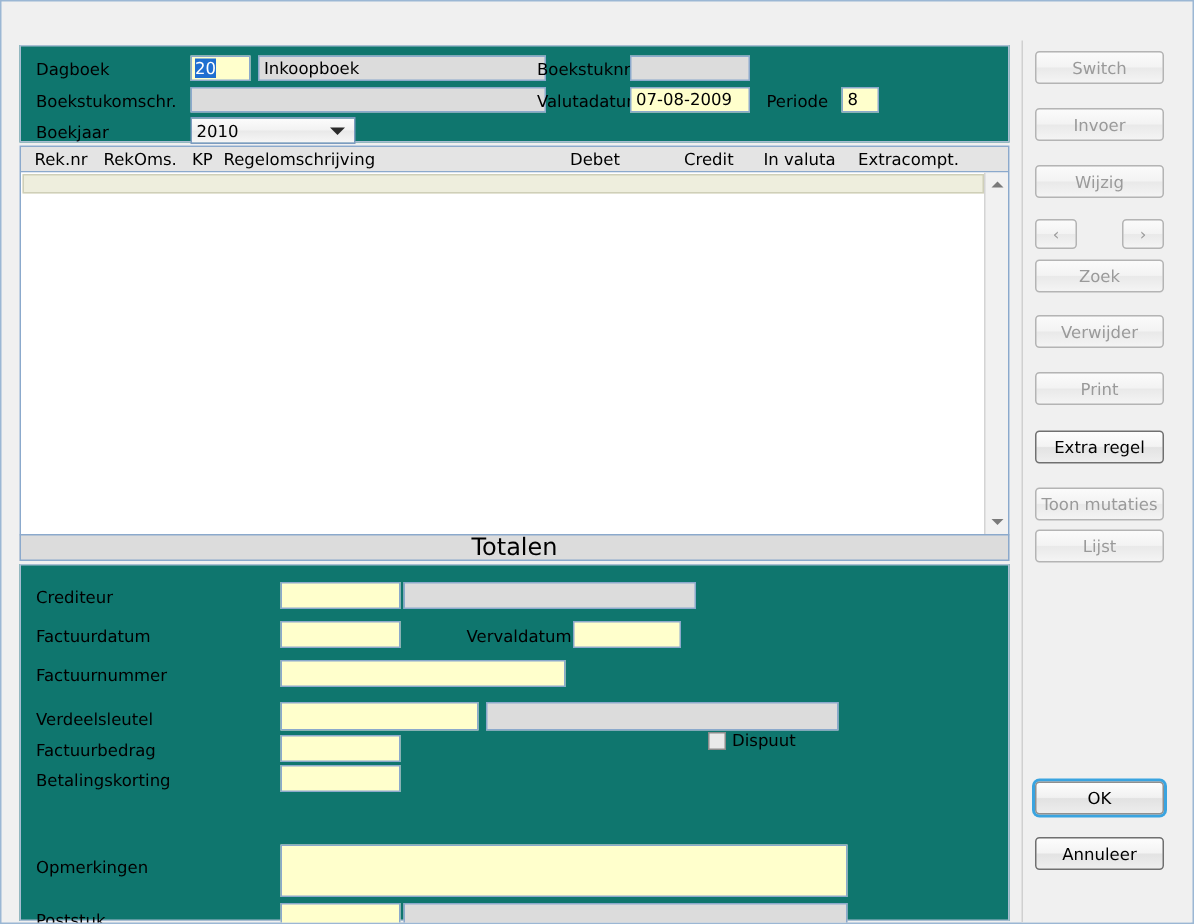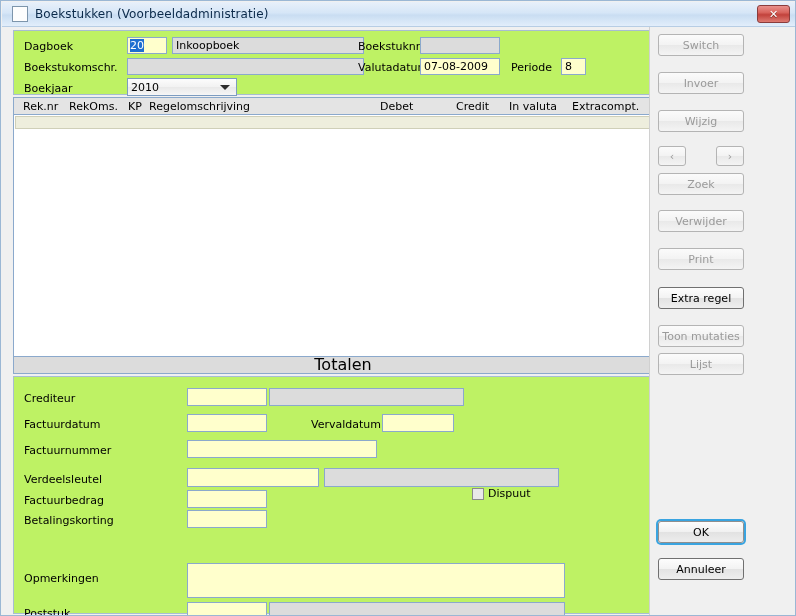--- a/index.html
+++ b/index.html
@@ -75,21 +75,21 @@
     position: absolute;
     left: 1px;
     top: 26px;
     width: 682px;
     height: 588px;
   }
 
   .panel {
     position: absolute;
     box-sizing: border-box;
-    background: #bef264;
+    background: #0f766e;
     border: 1px solid #a8bdd2;
   }
 
   
   #header-panel {
     left: 11px; top: 3px;
     width: 660px; height: 65px;
   }
   .field-label {
     position: absolute;
@@ -239,21 +239,20 @@
 
   
   .btnpanel {
     position: absolute;
     right: 1px;
     top: 26px;
     width: 112px;
     height: 588px;
     background: #f0f0f0;
     border-left: 1px solid #d0d0d0;
-    padding-left: 32px;
   }
   .btn {
     position: absolute;
     box-sizing: border-box;
     background: linear-gradient(to bottom, #fbfbfb 0%, #f3f3f3 48%, #e9e9e9 52%, #f4f4f4 100%);
     border: 1px solid #b4b4b4;
     border-radius: 3px;
     font-family: "DejaVu Sans", sans-serif;
     font-size: 11px;
     color: #9a9a9a;
@@ -276,25 +275,20 @@
     background: linear-gradient(to bottom, #fdfdfd 0%, #f1f1f1 48%, #e2e2e2 52%, #ededed 100%);
     cursor: pointer;
   }
   .btn.nav { font-size: 11px; }
 </style>
 </head>
 <body>
 
 <div id="app">
 
-  <div class="titlebar">
-    <div class="win-icon"></div>
-    <div class="win-title">Boekstukken (Voorbeeldadministratie)</div>
-    <div class="close-btn">✕</div>
-  </div>
 
   <div class="content">
 
     <div class="panel" id="header-panel">
 
       <div class="field-label" style="left:10px; top:9px;">Dagboek</div>
       <div class="inp" style="left:113px; top:6px; width:40px; height:17px; padding:1px 2px;">
         <span class="sel-text">20</span>
       </div>
       <div class="inp ro" style="left:158px; top:6px; width:192px; height:17px;">Inkoopboek</div>

